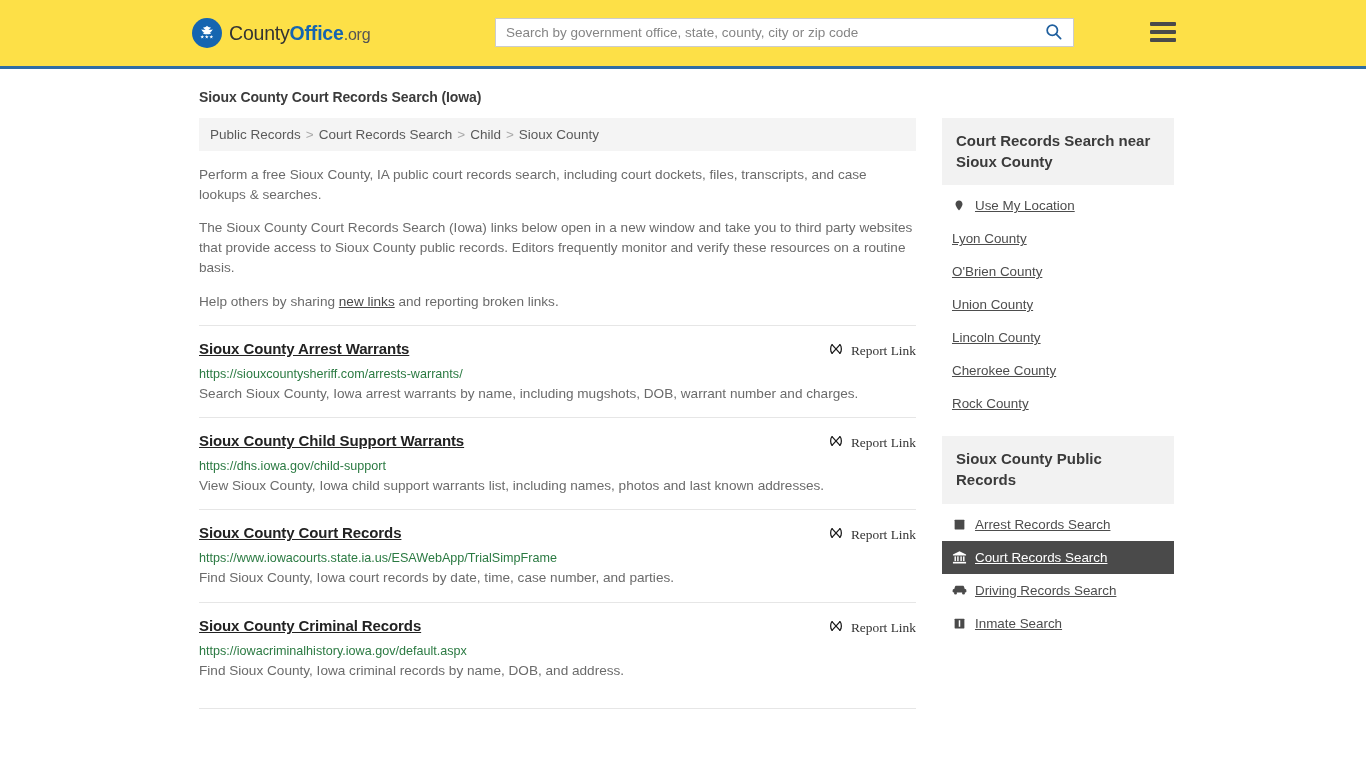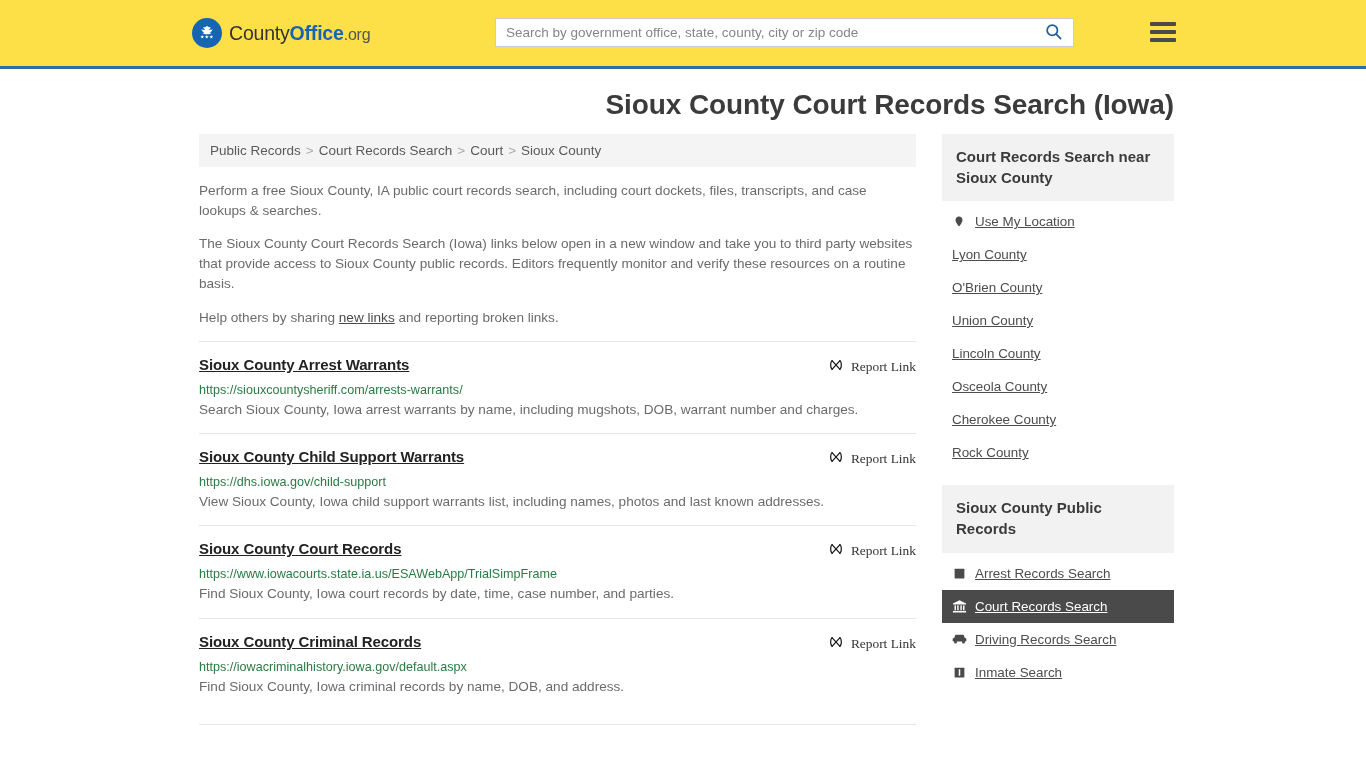--- a/index.html
+++ b/index.html
@@ -96,26 +96,25 @@
     background: #4a4a4a;
     border-radius: 1px;
   }
 
   
   #page {
     width: 1366px;
     padding: 0 192px 0 199px;
   }
   h1#page-title {
-    font-size: 28px;
+    font-size: 14px;
     font-weight: bold;
     color: #3b3b3b;
     margin: 20px 0 13px 0;
     letter-spacing: -0.1px;
-    text-align: right;
   }
   #columns {
     display: flex;
     align-items: flex-start;
     gap: 26px;
   }
   #main-col { width: 720px; }
   #side-col { width: 233px; }
 
   
@@ -263,21 +262,21 @@
 
 <div id="page">
 
   <h1 id="page-title">Sioux County Court Records Search (Iowa)</h1>
 
   <div id="columns">
 
     <div id="main-col">
 
       <nav id="breadcrumb">
-        <a href="#">Public Records</a><span class="sep">&gt;</span><a href="#">Court Records Search</a><span class="sep">&gt;</span><a href="#">Court</a><span class="sep">&gt;</span><a href="#">Sioux County</a>
+        <a href="#">Public Records</a><span class="sep">&gt;</span><a href="#">Court Records Search</a><span class="sep">&gt;</span><a href="#">Child</a><span class="sep">&gt;</span><a href="#">Sioux County</a>
       </nav>
 
       <div class="intro">
         <p>Perform a free Sioux County, IA public court records search, including court dockets, files, transcripts, and case lookups &amp; searches.</p>
         <p>The Sioux County Court Records Search (Iowa) links below open in a new window and take you to third party websites that provide access to Sioux County public records. Editors frequently monitor and verify these resources on a routine basis.</p>
         <p><span>Help others by sharing </span><a class="inline-link" href="#">new links</a><span> and reporting broken links.</span></p>
       </div>
 
       <div class="listing">
         <div class="listing-head">
@@ -377,23 +376,20 @@
           <a class="side-item" href="#">
             <span class="side-label">O'Brien County</span>
           </a>
           <a class="side-item" href="#">
             <span class="side-label">Union County</span>
           </a>
           <a class="side-item" href="#">
             <span class="side-label">Lincoln County</span>
           </a>
           <a class="side-item" href="#">
-            <span class="side-label">Osceola County</span>
-          </a>
-          <a class="side-item" href="#">
             <span class="side-label">Cherokee County</span>
           </a>
           <a class="side-item" href="#">
             <span class="side-label">Rock County</span>
           </a>
         </div>
       </div>
 
       <div class="side-box" style="margin-top:16px;">
         <div class="side-header">Sioux County Public Records</div>

